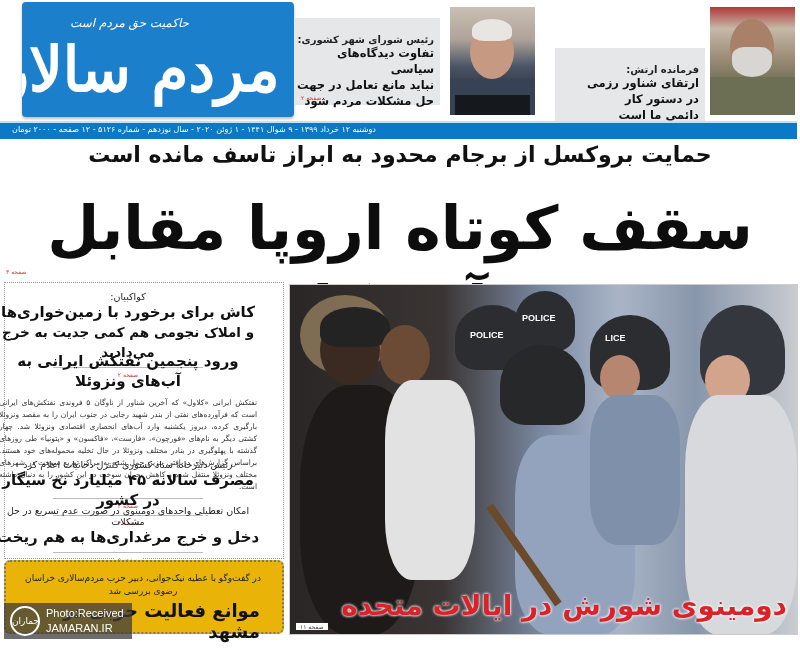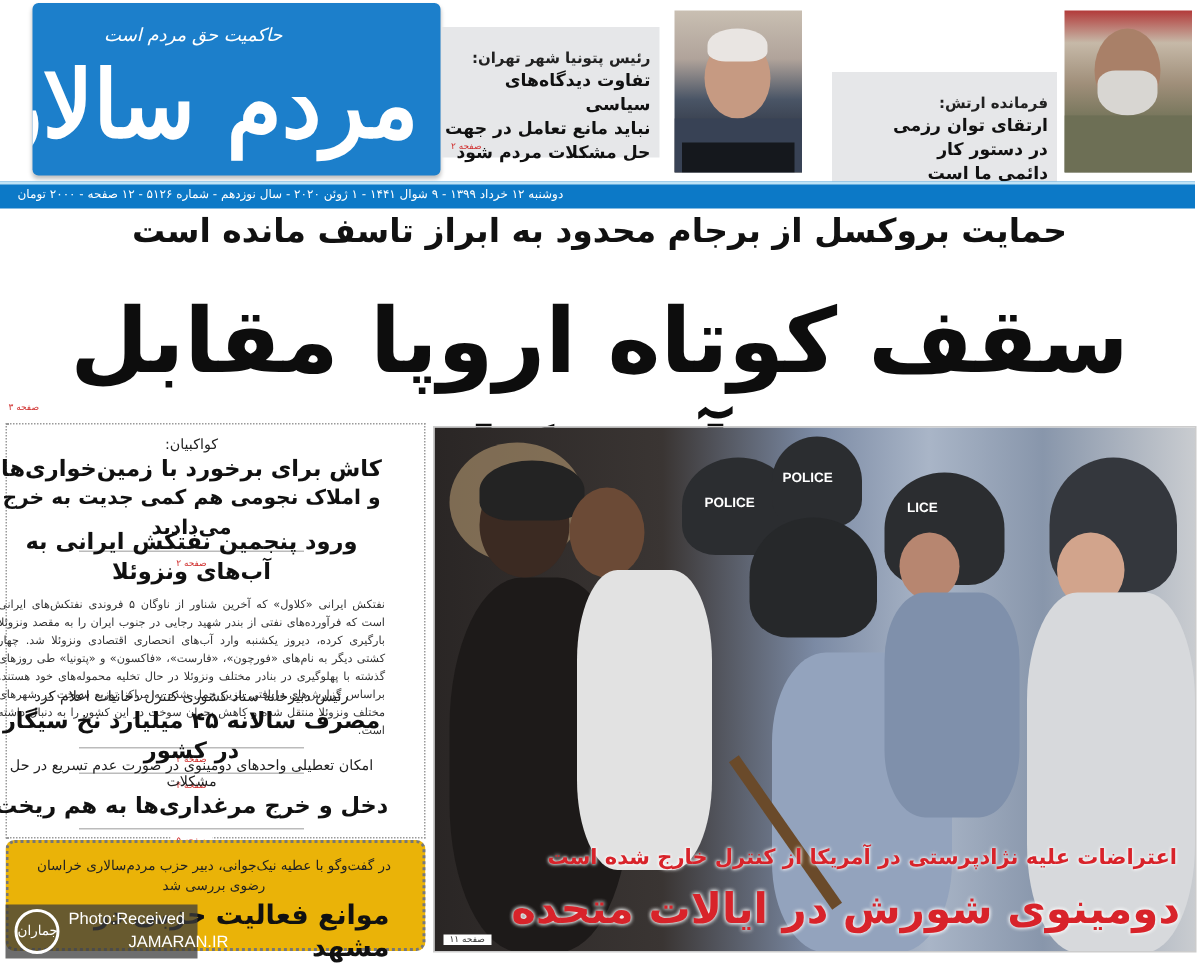--- a/index.html
+++ b/index.html
@@ -43,59 +43,59 @@
   .divider:before { content:""; position:absolute; left:60px; right:60px; top:5px; border-top:1px solid #bbb; }
   .divider span { position:relative; background:#fff; padding:0 4px; font-size:6px; color:#d0302f; }
 
   .box2 { left:4px; top:560px; width:276px; height:70px; border:2px dotted #777; border-radius:6px; background:#eab308; }
   .box2 .kick { position:absolute; right:10px; top:10px; width:258px; font-size:9px; text-align:center; color:#222; line-height:13px; }
   .box2 .ttl { position:absolute; right:22px; top:38px; font-size:18px; font-weight:bold; color:#111; }
 
   .watermark { left:4px; top:603px; width:128px; height:36px; background:rgba(60,60,60,0.75); color:#fff; direction:ltr; }
   .watermark .logo-c { position:absolute; left:6px; top:3px; width:30px; height:30px; border:2px solid #fff; border-radius:50%; box-sizing:border-box; font-size:9px; text-align:center; line-height:26px; }
   .watermark .l1 { position:absolute; left:42px; top:4px; font-size:11px; font-family:"Liberation Sans", sans-serif; }
-  .watermark .l2 { position:absolute; left:42px; top:19px; font-size:11px; font-family:"Liberation Sans", sans-serif;margin-left:40px; }
+  .watermark .l2 { position:absolute; left:42px; top:19px; font-size:11px; font-family:"Liberation Sans", sans-serif; }
 
   
   .mainphoto { left:289px; top:284px; width:507px; height:349px; border:1px solid #ccc; overflow:hidden; background:linear-gradient(90deg,#2a2625 0%, #3a3533 30%, #7b8aa4 50%, #a9b5c7 65%, #8896ab 80%, #c9ccd0 100%); }
   .blob { position:absolute; border-radius:50%; }
   .helmet { position:absolute; background:#2b2d30; border-radius:50% 50% 30% 30%; }
   .police-label { position:absolute; color:#fff; font-size:9px; font-weight:bold; font-family:"Liberation Sans", sans-serif; direction:ltr; }
   .caption-kick { position:absolute; right:12px; bottom:54px; font-size:14px; font-weight:bold; color:#d8232a; text-shadow:0 0 3px #fff, 0 0 2px #fff; white-space:nowrap; }
   .caption-ttl { position:absolute; right:10px; bottom:12px; font-size:28px; font-weight:bold; color:#d8232a; text-shadow:0 0 3px #fff, 0 0 3px #fff; white-space:nowrap; }
   .photo-ref { position:absolute; left:6px; bottom:4px; background:#fff; font-size:6px; color:#333; padding:0 4px; }
 </style>
 </head>
 <body>
 
 <div class="abs masthead">
   <div class="tagline">حاکمیت حق مردم است</div>
   <div class="logo">مردم سالاری</div>
 </div>
 
 <div class="abs teaser teaser1">
   <div class="txt">
-    <div class="kicker">رئیس پتونیا شهر تهران:</div>
+    <div class="kicker">رئیس شورای شهر کشوری:</div>
     <div class="ttl">تفاوت دیدگاه‌های سیاسی</div>
     <div class="ttl">نباید مانع تعامل در جهت</div>
     <div class="ttl">حل مشکلات مردم شود</div>
   </div>
   <div class="pageref">صفحه ۲</div>
 </div>
 <div class="abs photo photo1">
   <div class="face" style="left:20px;top:18px;width:44px;height:54px;background:#c69a82;"></div>
   <div class="face" style="left:22px;top:12px;width:40px;height:22px;background:#e9e5e2;border-radius:50% 50% 30% 30%;"></div>
   <div style="position:absolute;left:0;top:72px;width:85px;height:36px;background:#384255;"></div>
   <div style="position:absolute;left:5px;top:88px;width:75px;height:20px;background:#15181d;"></div>
 </div>
 
 <div class="abs teaser teaser2">
   <div class="txt">
     <div class="kicker">فرمانده ارتش:</div>
-    <div class="ttl">ارتقای توان رزمی</div>
+    <div class="ttl">ارتقای شناور رزمی</div>
     <div class="ttl">در دستور کار</div>
     <div class="ttl">دائمی ما است</div>
   </div>
   <div class="pageref">صفحه ۲</div>
 </div>
 <div class="abs photo photo2">
   <div class="face" style="left:20px;top:12px;width:44px;height:56px;background:#a98068;"></div>
   <div class="face" style="left:22px;top:40px;width:40px;height:30px;background:#d8d6d2;border-radius:30% 30% 50% 50%;"></div>
   <div style="position:absolute;left:0;top:70px;width:85px;height:38px;background:#6d6f55;"></div>
 </div>
@@ -151,21 +151,20 @@
   <div class="helmet" style="left:210px;top:60px;width:85px;height:80px;background:#26282a;"></div>
   <div class="blob" style="left:225px;top:150px;width:120px;height:200px;background:#93a3bd;border-radius:30%;"></div>
   <div class="helmet" style="left:300px;top:30px;width:80px;height:75px;"></div>
   <div class="police-label" style="left:315px;top:48px;">LICE</div>
   <div class="blob" style="left:310px;top:70px;width:40px;height:45px;background:#b78670;"></div>
   <div class="blob" style="left:300px;top:110px;width:90px;height:150px;background:#7f90ab;border-radius:30%;"></div>
   <div class="helmet" style="left:410px;top:20px;width:85px;height:90px;background:#34373d;"></div>
   <div class="blob" style="left:415px;top:70px;width:45px;height:50px;background:#d2a48c;"></div>
   <div class="blob" style="left:395px;top:110px;width:112px;height:240px;background:#d7d9dc;border-radius:30%;"></div>
   <div style="position:absolute;left:230px;top:210px;width:8px;height:120px;background:#6a4a2a;transform:rotate(-35deg);"></div>
-  <div class="caption-kick">اعتراضات علیه نژادپرستی در آمریکا از کنترل خارج شده است</div>
   <div class="caption-ttl">دومینوی شورش در ایالات متحده</div>
   <div class="photo-ref">صفحه ۱۱</div>
 </div>
 
 <div class="abs watermark">
   <div class="logo-c">جماران</div>
   <div class="l1">Photo:Received</div>
   <div class="l2">JAMARAN.IR</div>
 </div>
 

